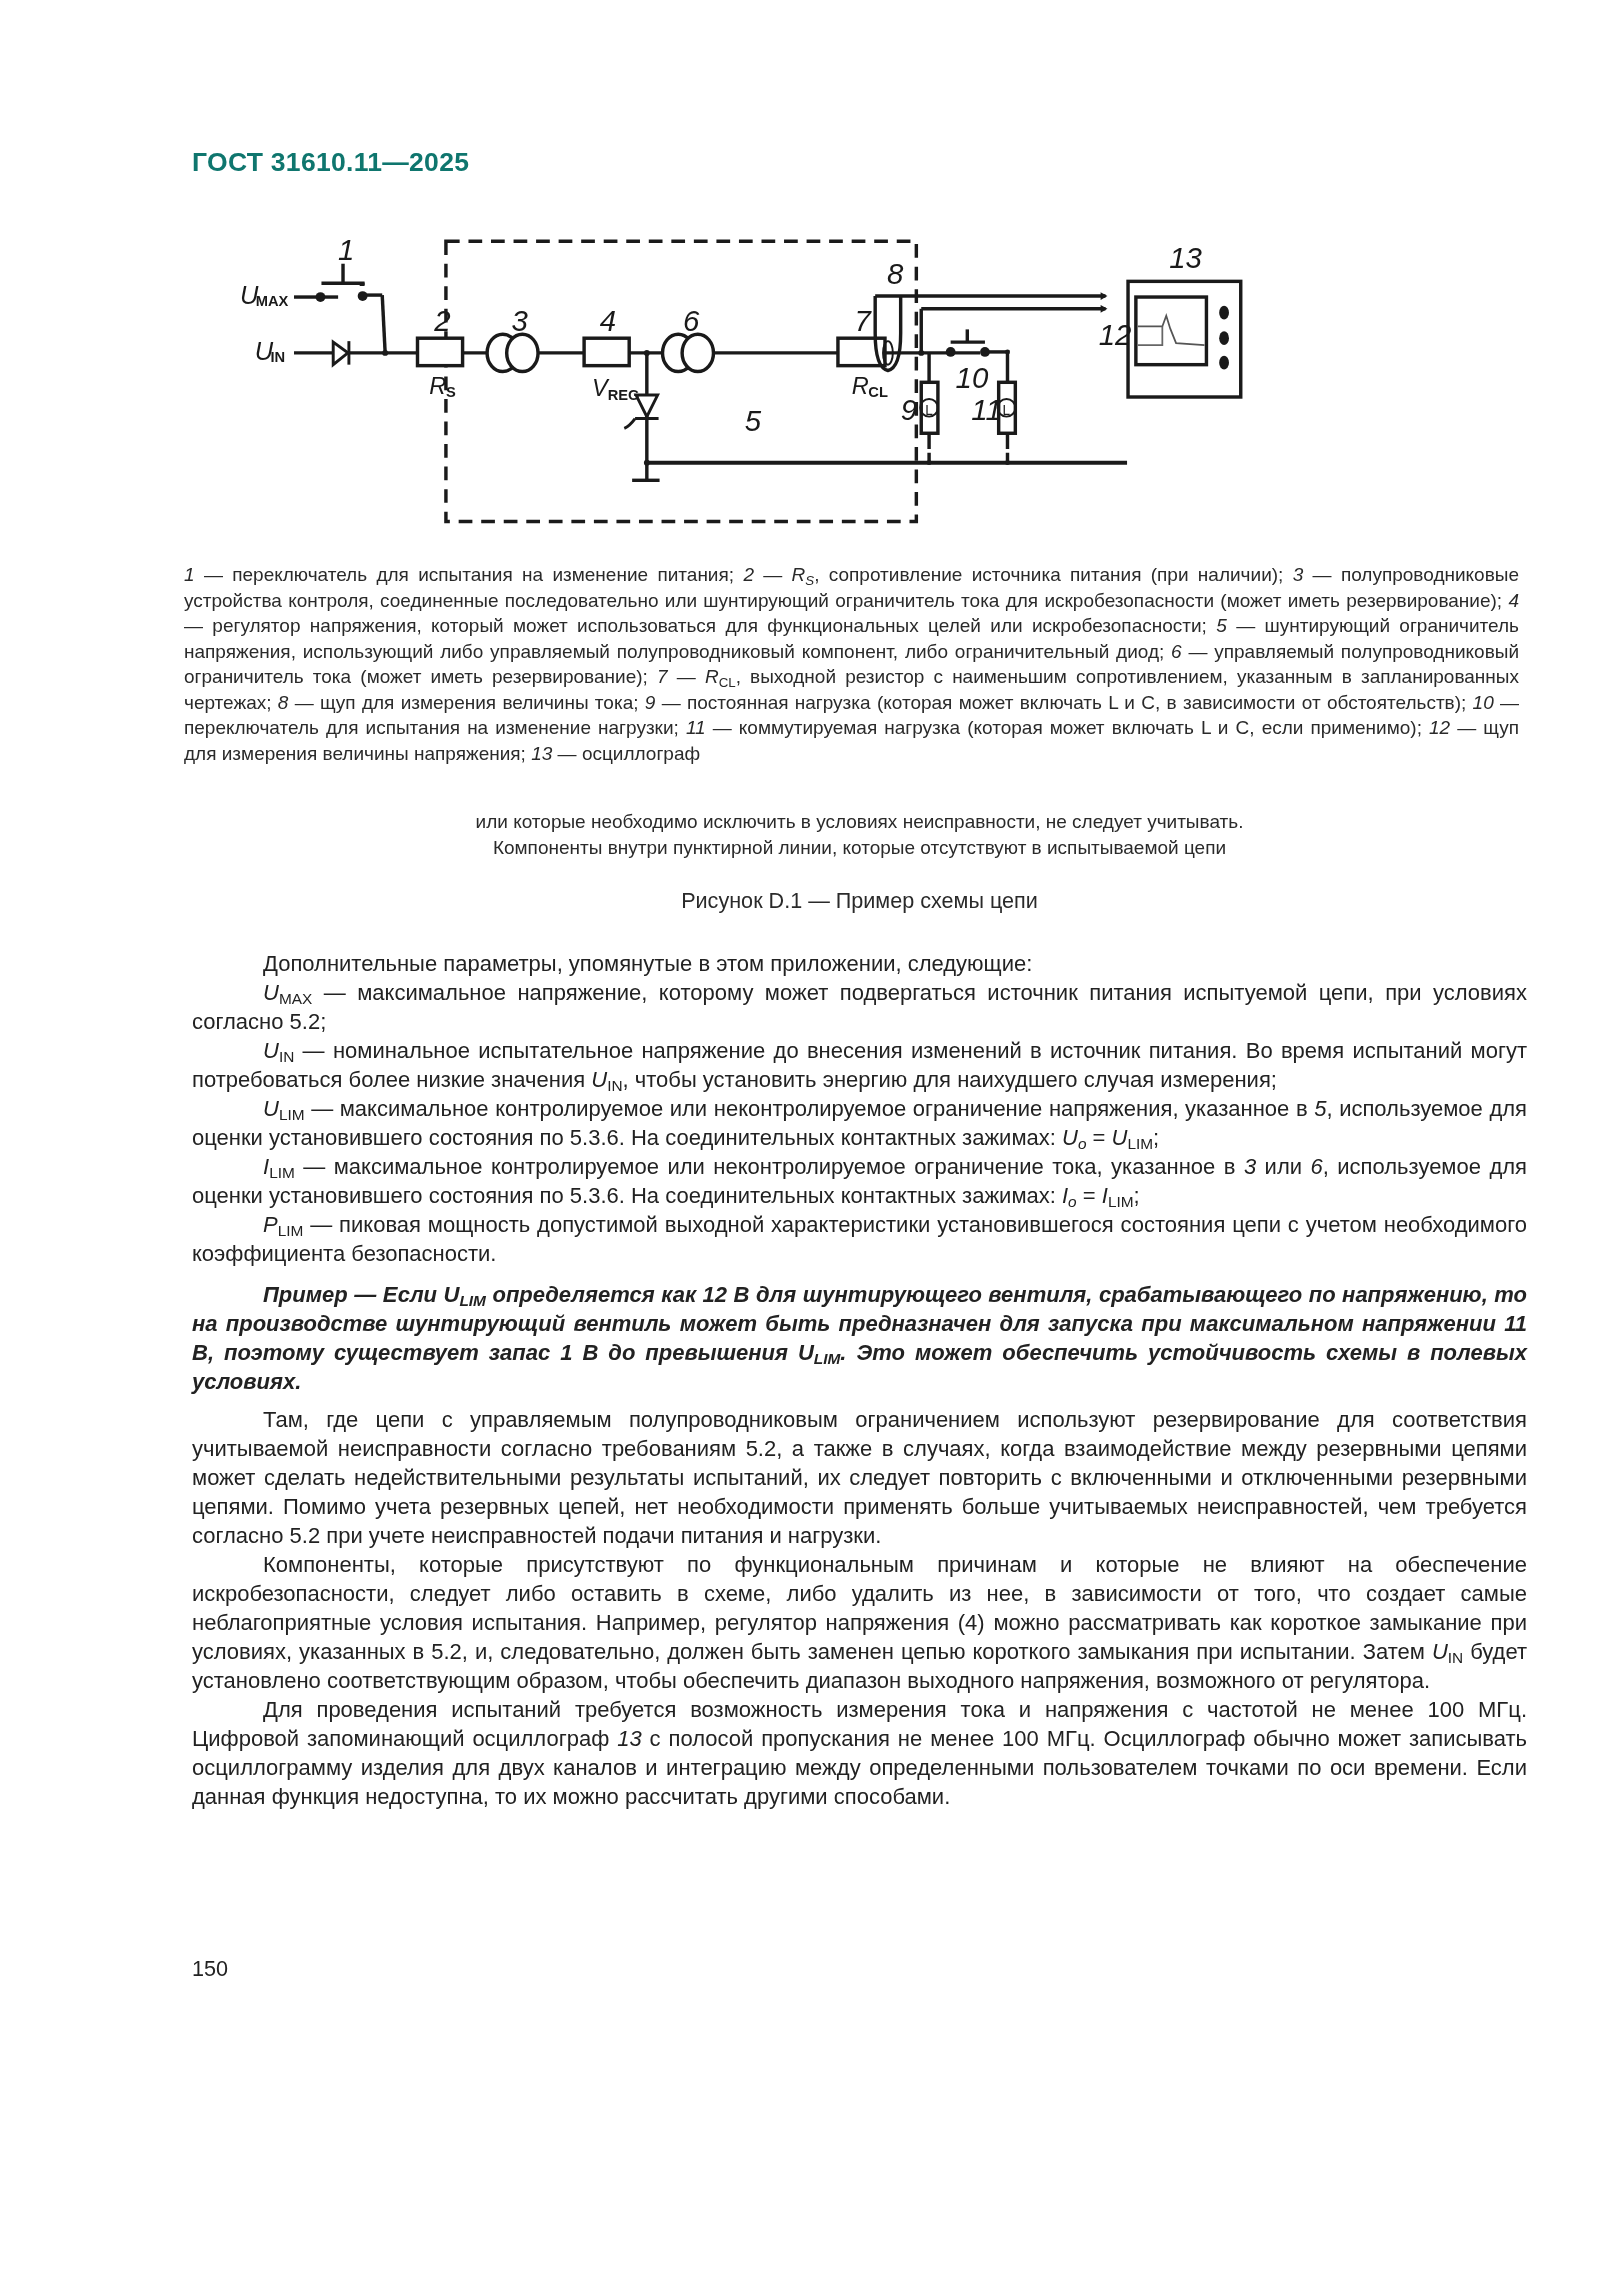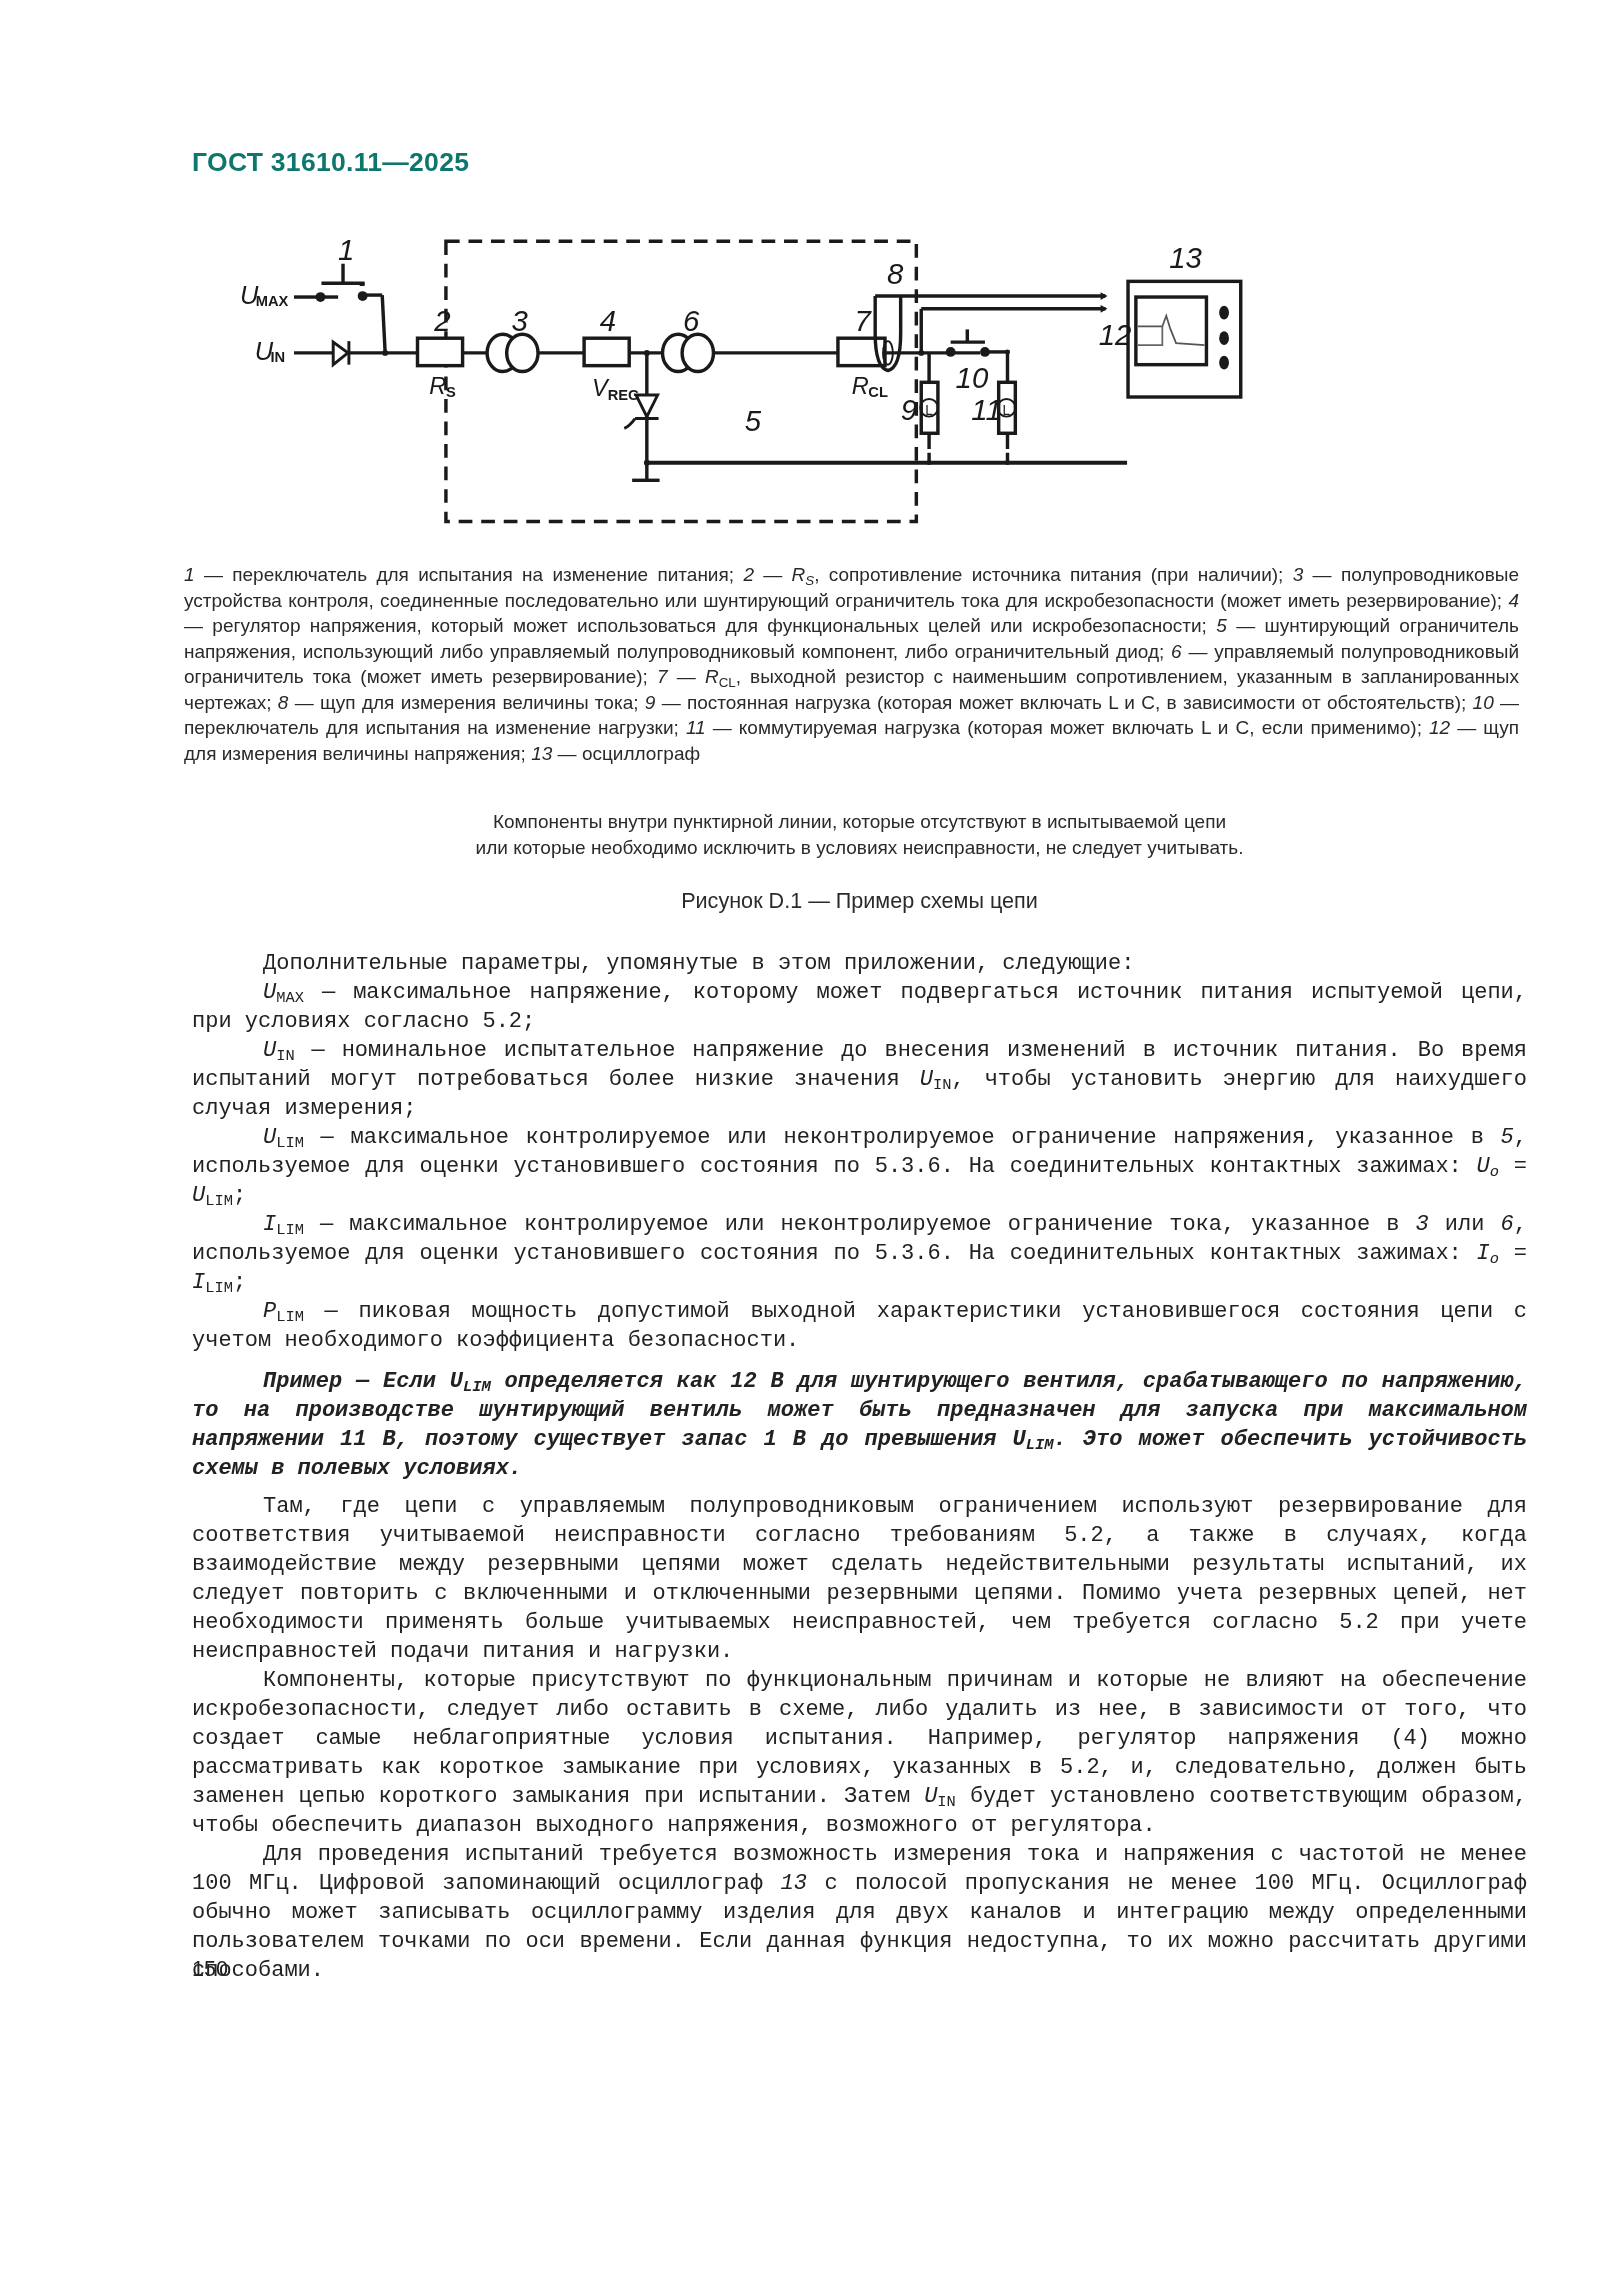--- a/index.html
+++ b/index.html
@@ -5,21 +5,21 @@
   html, body { margin:0; padding:0; background:#ffffff; }
   body { width:1621px; height:2293px; position:relative; overflow:hidden;
          font-family:"Liberation Sans", sans-serif; color:#1f1f1f; }
   .header { position:absolute; left:192px; top:147px; font-weight:bold; font-size:26.5px; letter-spacing:0.3px; color:#0f766e; }
   .diagram { position:absolute; left:0; top:0; width:1621px; height:549px; }
   .legend { position:absolute; left:184px; top:562px; width:1335px; font-size:19px; line-height:25.5px; text-align:justify; color:#2a2a2a; }
   .legend i { font-style:italic; }
   .note { position:absolute; left:192px; top:809px; width:1335px; text-align:center; font-size:19px; line-height:25.5px; color:#2a2a2a; }
   .caption { position:absolute; left:192px; top:888px; width:1335px; text-align:center; font-size:21.6px; color:#2a2a2a; }
   .body { position:absolute; left:192px; top:949px; width:1335px; font-size:22px; line-height:29px; color:#222; }
-  .body p { margin:0; text-align:justify; text-indent:71px;font-family:Liberation Mono, monospace; }
+  .body p { margin:0; text-align:justify; text-indent:71px; }
   .body .example { font-weight:bold; font-style:italic; margin-top:11.8px; margin-bottom:9px; }
   .body h3 { margin:11.8px 0 3.9px 0; font-size:21.6px; font-weight:bold; text-indent:71px; }
   sub { font-size:70%; vertical-align:-3.9px; line-height:0; }
   .sym { font-style:italic; }
   .pagenum { position:absolute; left:192px; top:1956px; font-size:21.6px; color:#222; }
 </style>
 </head>
 <body>
 
 <div class="header">ГОСТ 31610.11—2025</div>
@@ -136,22 +136,22 @@
     <text x="944" y="423" font-size="14" font-style="normal">L</text>
     <text x="1023" y="423" font-size="14" font-style="normal">L</text>
   </g>
 </svg>
 
 <div class="legend">
   <span><i>1</i><span> — переключатель для испытания на изменение питания; </span></span><span><i>2</i><span> — </span><i>R</i><sub><i>S</i></sub><span>, сопротивление источника питания (при наличии); </span></span><span><i>3</i><span> — полупроводниковые устройства контроля, соединенные последовательно или шунтирующий ограничитель тока для искробезопасности (может иметь резервирование); </span></span><span><i>4</i><span> — регулятор напряжения, который может использоваться для функциональных целей или искробезопасности; </span></span><span><i>5</i><span> — шунтирующий ограничитель напряжения, использующий либо управляемый полупроводниковый компонент, либо ограничительный диод; </span></span><span><i>6</i><span> — управляемый полупроводниковый ограничитель тока (может иметь резервирование); </span></span><span><i>7</i><span> — </span><i>R</i><sub>CL</sub><span>, выходной резистор с наименьшим сопротивлением, указанным в запланированных чертежах; </span></span><span><i>8</i><span> — щуп для измерения величины тока; </span></span><span><i>9</i><span> — постоянная нагрузка (которая может включать L и C, в зависимости от обстоятельств); </span></span><span><i>10</i><span> — переключатель для испытания на изменение нагрузки; </span></span><span><i>11</i><span> — коммутируемая нагрузка (которая может включать L и C, если применимо); </span></span><span><i>12</i><span> — щуп для измерения величины напряжения; </span></span><span><i>13</i><span> — осциллограф</span></span>
 </div>
 
 <div class="note">
+  <div>или которые необходимо исключить в условиях неисправности, не следует учитывать.</div>
   <div>Компоненты внутри пунктирной линии, которые отсутствуют в испытываемой цепи</div>
-  <div>или которые необходимо исключить в условиях неисправности, не следует учитывать.</div>
 </div>
 
 <div class="caption">Рисунок D.1 — Пример схемы цепи</div>
 
 <div class="body">
   <p>Дополнительные параметры, упомянутые в этом приложении, следующие:</p>
   <p><span class="sym">U</span><sub>MAX</sub><span> — максимальное напряжение, которому может подвергаться источник питания испытуемой цепи, при условиях согласно 5.2;</span></p>
   <p><span class="sym">U</span><sub>IN</sub><span> — номинальное испытательное напряжение до внесения изменений в источник питания. Во время испытаний могут потребоваться более низкие значения </span><span class="sym">U</span><sub>IN</sub><span>, чтобы установить энергию для наихудшего случая измерения;</span></p>
   <p><span class="sym">U</span><sub>LIM</sub><span> — максимальное контролируемое или неконтролируемое ограничение напряжения, указанное в </span><span class="sym">5</span><span>, используемое для оценки установившего состояния по 5.3.6. На соединительных контактных зажимах: </span><span class="sym">U</span><sub class="sym">o</sub><span> = </span><span class="sym">U</span><sub>LIM</sub><span>;</span></p>
   <p><span class="sym">I</span><sub>LIM</sub><span> — максимальное контролируемое или неконтролируемое ограничение тока, указанное в </span><span class="sym">3</span><span> или </span><span class="sym">6</span><span>, используемое для оценки установившего состояния по 5.3.6. На соединительных контактных зажимах: </span><span class="sym">I</span><sub class="sym">o</sub><span> = </span><span class="sym">I</span><sub>LIM</sub><span>;</span></p>

